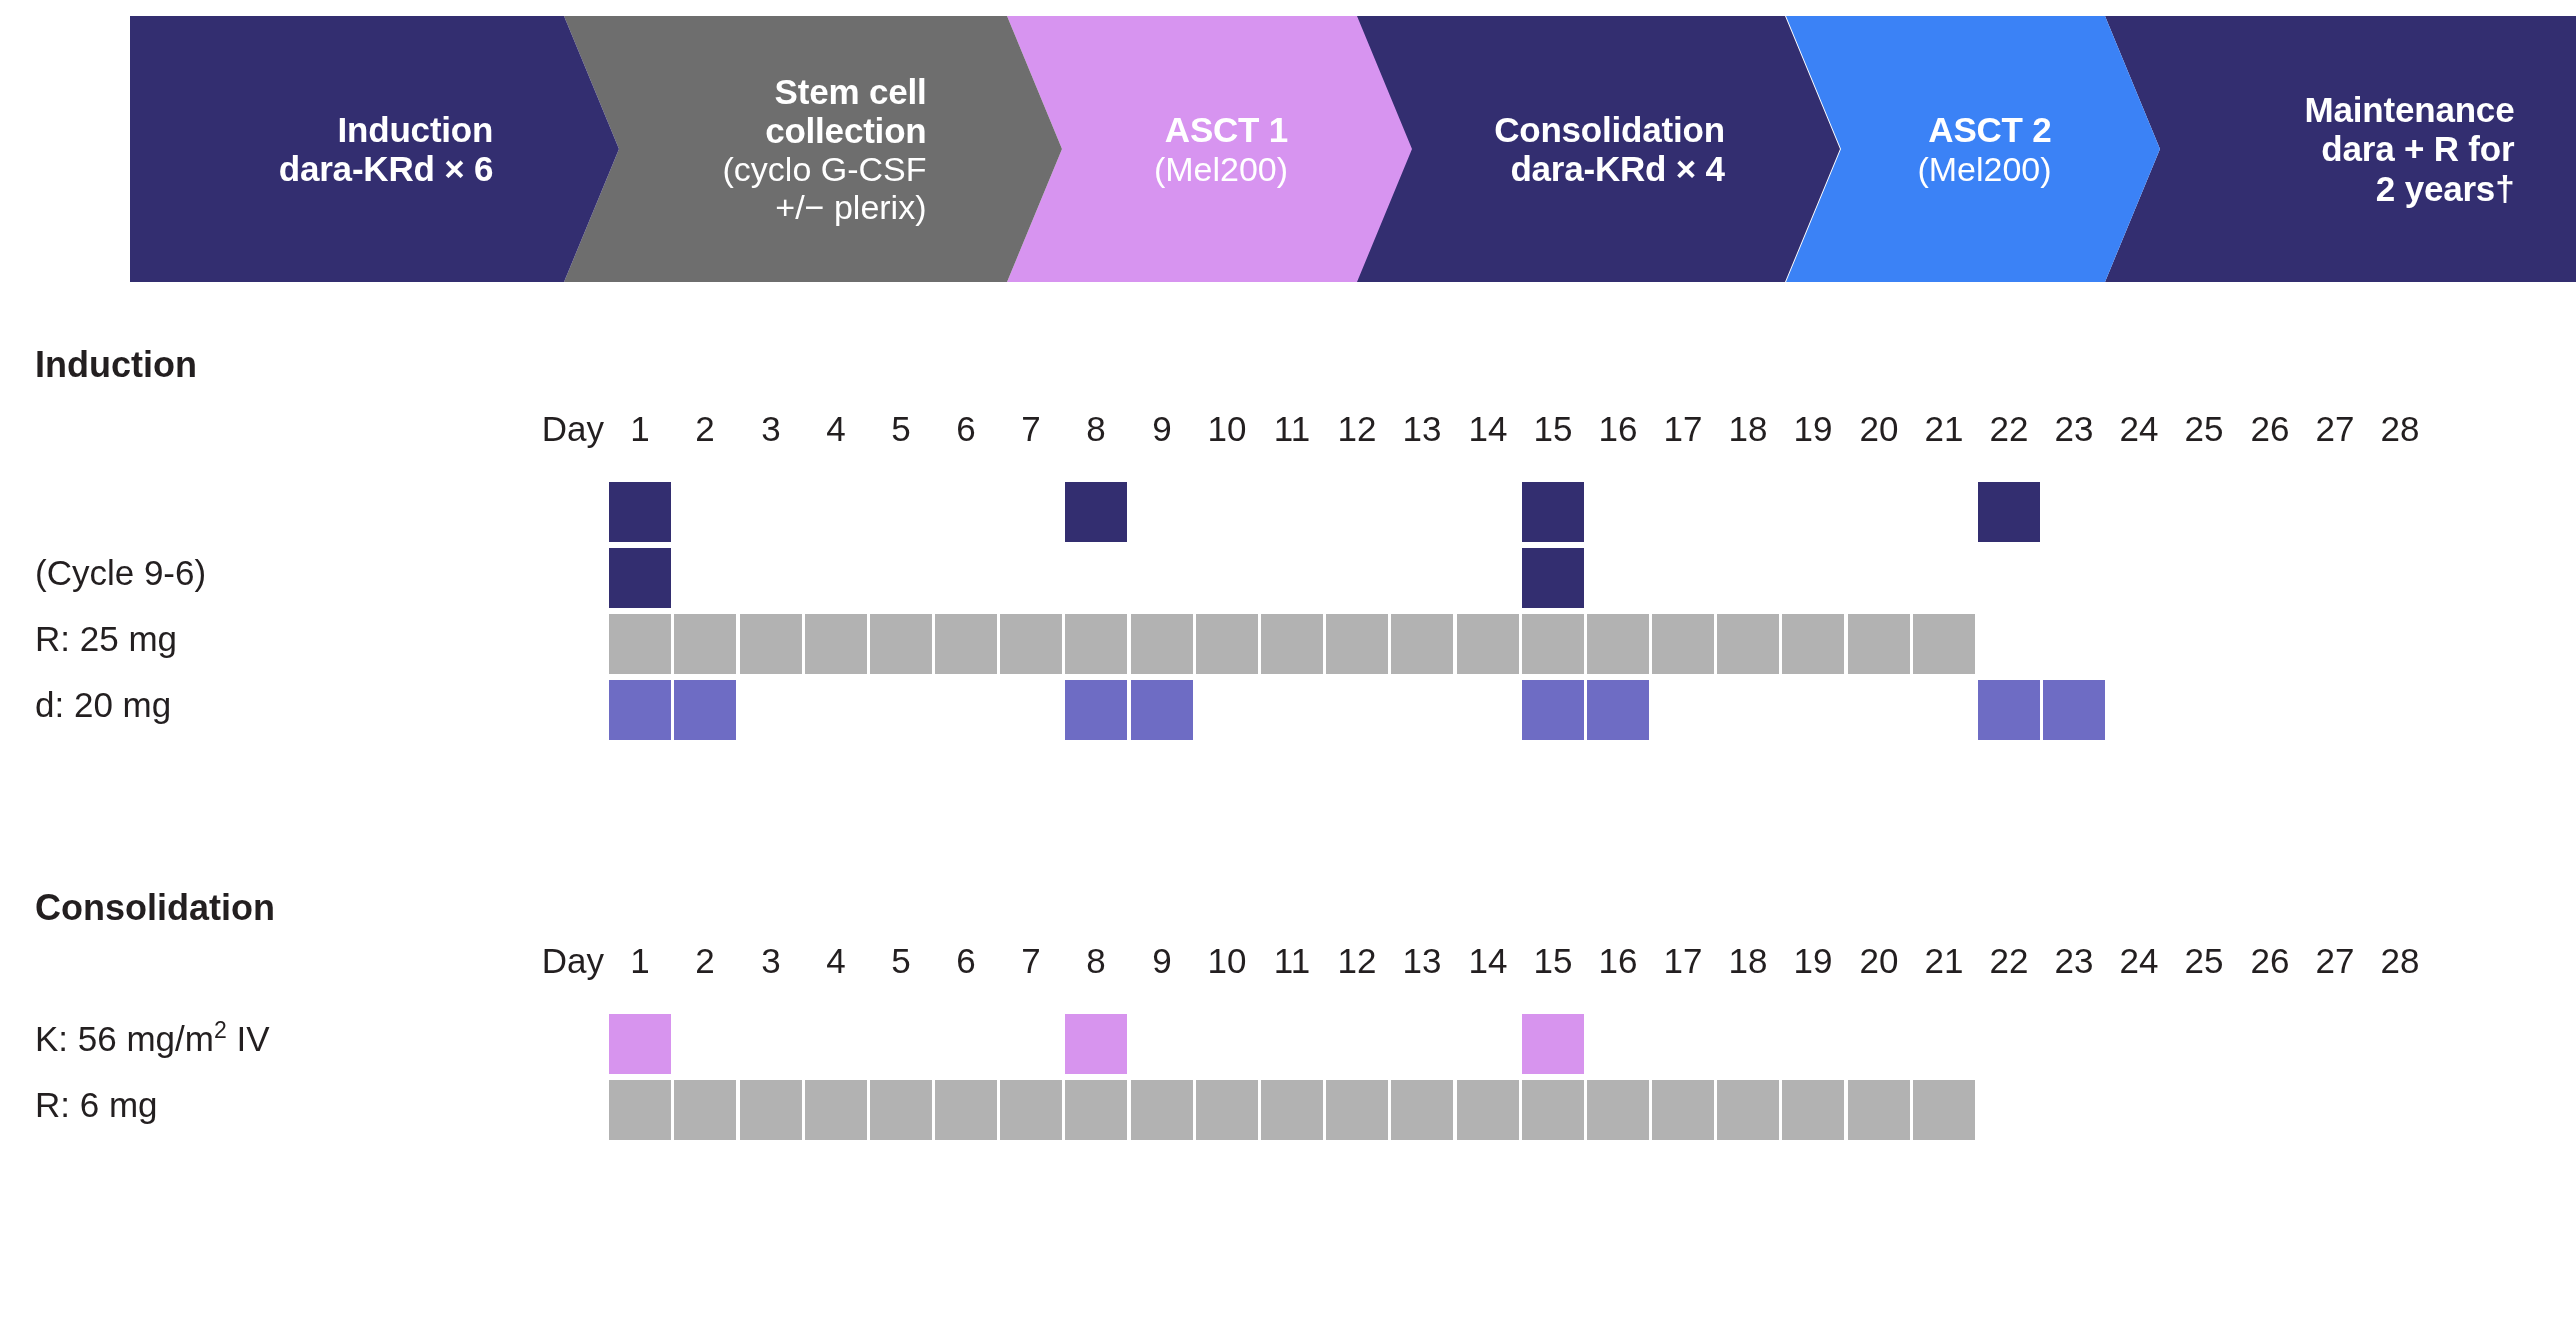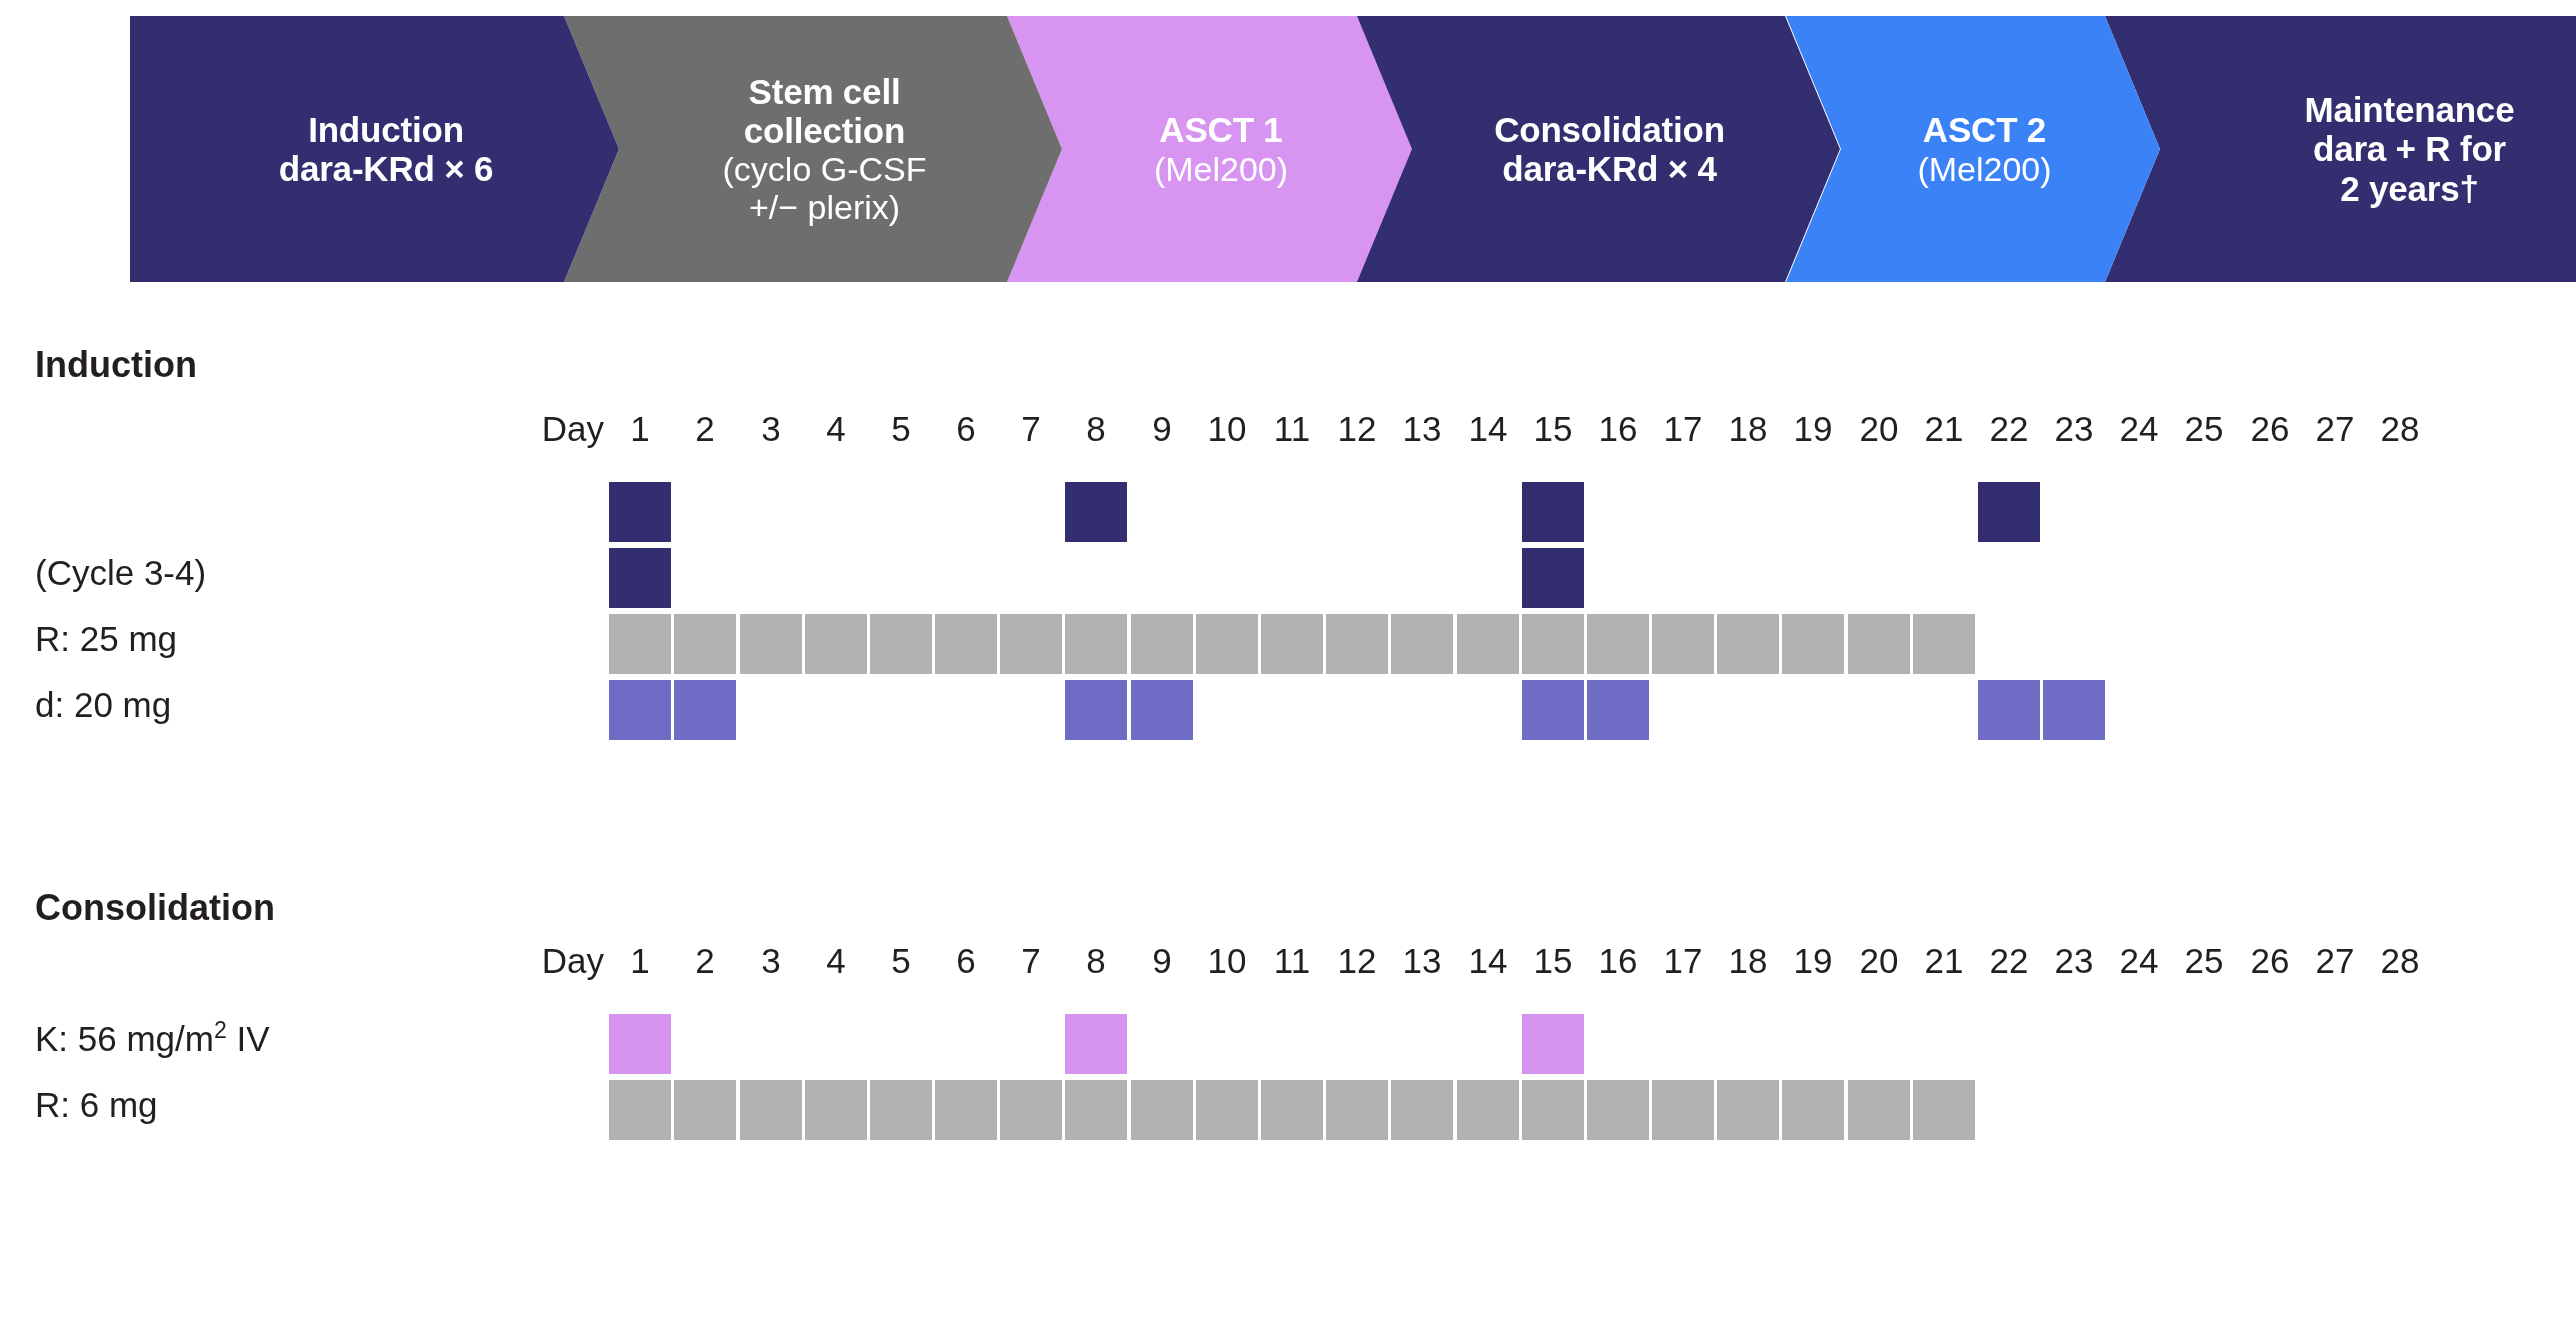--- a/index.html
+++ b/index.html
@@ -25,21 +25,21 @@
   .chev{
     position:absolute;
     top:0;
     height:266px;
     display:flex;
     flex-direction:column;
     align-items:center;
     justify-content:center;
     box-sizing:border-box;
     color:#ffffff;
-    text-align:center;
+    text-align:right;
     line-height:1.12;
   }
   .chev .ln{display:block;white-space:nowrap;}
   .chev .bold{font-weight:bold;font-size:35px;letter-spacing:-0.2px;}
   .chev .reg{font-weight:normal;font-size:34px;}
   .chev-inner{
     position:relative;
     z-index:2;
     padding-left:23px;
   }
@@ -189,21 +189,21 @@
       <div class="day-num" style="left: 2369px; width: 62px;">28</div>
     </div>
     <div style="height: 16px;"></div>
     <div class="row">
       <div class="cell" style="left: 609px; width: 62px; background: rgb(51, 46, 112);"></div>
       <div class="cell" style="left: 1065px; width: 62px; background: rgb(51, 46, 112);"></div>
       <div class="cell" style="left: 1522px; width: 62px; background: rgb(51, 46, 112);"></div>
       <div class="cell" style="left: 1978px; width: 62px; background: rgb(51, 46, 112);"></div>
     </div>
     <div class="row">
-      <div class="row-label">(Cycle 3-4)</div>
+      <div class="row-label">(Cycle 9-6)</div>
       <div class="cell" style="left: 609px; width: 62px; background: rgb(51, 46, 112);"></div>
       <div class="cell" style="left: 1522px; width: 62px; background: rgb(51, 46, 112);"></div>
     </div>
     <div class="row">
       <div class="row-label">R: 25 mg</div>
       <div class="cell" style="left: 609px; width: 62px; background: rgb(178, 178, 178);"></div>
       <div class="cell" style="left: 674px; width: 62px; background: rgb(178, 178, 178);"></div>
       <div class="cell" style="left: 740px; width: 62px; background: rgb(178, 178, 178);"></div>
       <div class="cell" style="left: 805px; width: 62px; background: rgb(178, 178, 178);"></div>
       <div class="cell" style="left: 870px; width: 62px; background: rgb(178, 178, 178);"></div>

